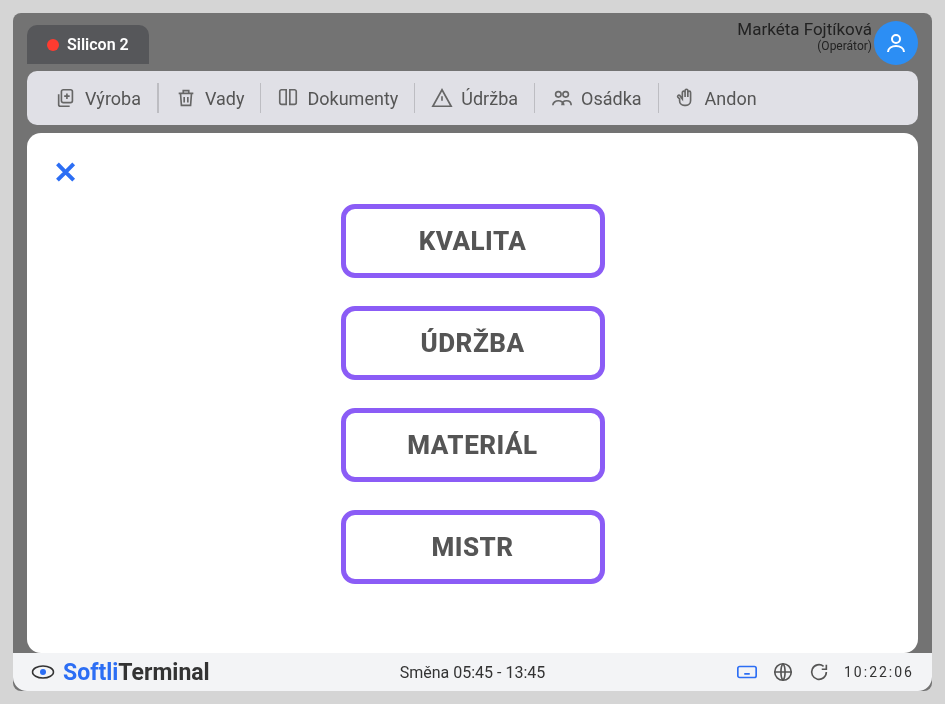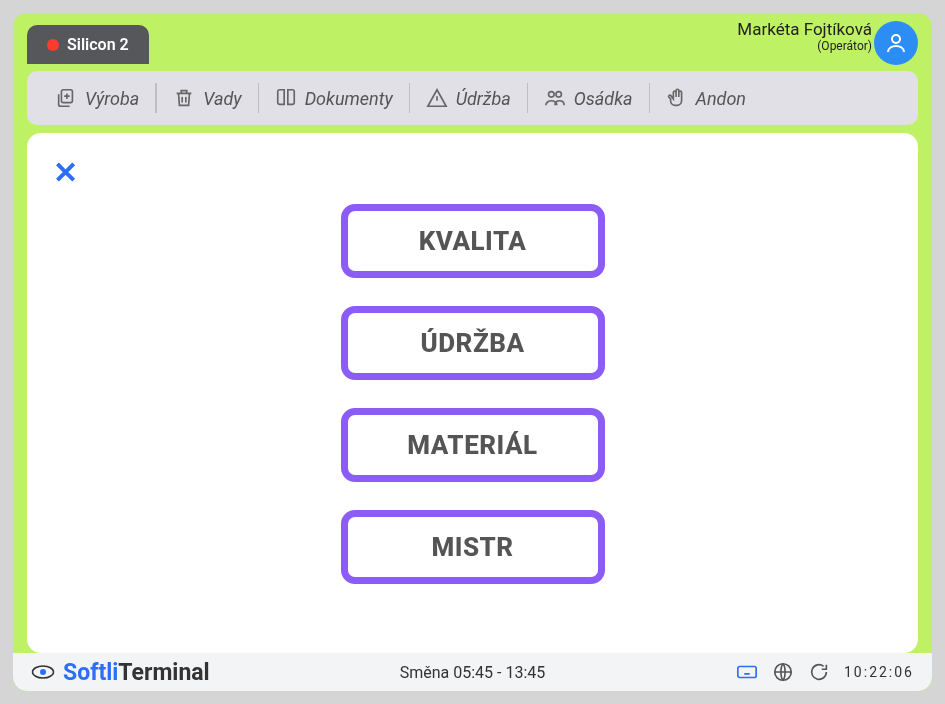--- a/index.html
+++ b/index.html
@@ -1,34 +1,34 @@
 <!DOCTYPE html>
 <html><head>
   <meta charset="utf-8">
   <style>
     * { box-sizing: border-box; margin: 0; padding: 0; font-family: -apple-system, BlinkMacSystemFont, "Segoe UI", Roboto, Arial, sans-serif; }
     body { background: #d5d5d5; width: 945px; height: 704px; overflow: hidden; position: relative; }
-    .outer-frame { position: absolute; top: 13px; left: 13px; right: 13px; bottom: 13px; background: #bef264; border-radius: 14px; overflow: hidden; display: flex; flex-direction: column; }
+    .outer-frame { position: absolute; top: 13px; left: 13px; right: 13px; bottom: 13px; background: #737373; border-radius: 8px; overflow: hidden; display: flex; flex-direction: column; }
     .header { display: flex; align-items: flex-start; padding: 8px 14px 0 14px; position: relative; height: 58px; }
     .tab { background: #56575a; color: #fff; padding: 10px 20px; border-radius: 10px 10px 0 0; display: flex; align-items: center; gap: 8px; font-size: 16px; font-weight: 600; margin-top: 4px; }
     .red-dot { width: 12px; height: 12px; background: #ff3b30; border-radius: 50%; display: inline-block; }
     .user-block { position: absolute; right: 60px; top: 6px; text-align: right; color: #222; }
     .user-name { font-size: 17px; }
     .user-role { font-size: 12px; }
     .avatar { position: absolute; right: 14px; top: 8px; width: 44px; height: 44px; background: #2c8ef4; border-radius: 50%; display: flex; align-items: center; justify-content: center; }
     .avatar svg { width: 24px; height: 24px; stroke: #fff; fill: none; stroke-width: 2; }
-    .toolbar { background: #e0e0e6; margin: 0 14px; border-radius: 10px; display: flex; align-items: center; padding: 10px 12px; gap: 0; font-style: italic; }
+    .toolbar { background: #e0e0e6; margin: 0 14px; border-radius: 10px; display: flex; align-items: center; padding: 10px 12px; gap: 0; }
     .tool-item { display: flex; align-items: center; gap: 8px; padding: 6px 16px; color: #555; font-size: 18px; position: relative; cursor: pointer; }
     .tool-sep { width: 1px; height: 30px; background: #bdbdc2; }
     .tool-item svg { width: 22px; height: 22px; stroke: #666; fill: none; stroke-width: 1.8; }
     .badge { position: absolute; top: -4px; left: 32px; background: #fff; border: 1px solid #ccc; border-radius: 50%; width: 20px; height: 20px; font-size: 12px; display: flex; align-items: center; justify-content: center; color: #333; }
     .content-card { background: #fff; margin: 8px 14px 0 14px; border-radius: 14px; flex: 1; position: relative; padding: 16px; }
     .close-x { color: #2c6ef4; font-size: 30px; font-weight: 700; cursor: pointer; padding: 6px 10px; width: fit-content; }
     .andon-list { display: flex; flex-direction: column; align-items: center; gap: 28px; margin-top: 8px; }
-    .andon-btn { width: 264px; height: 74px; border: 7px solid #8b5cf6; border-radius: 14px; background: #fff; font-size: 26px; font-weight: 800; color: #555; letter-spacing: 0.5px; cursor: pointer; }
+    .andon-btn { width: 264px; height: 74px; border: 5px solid #8b5cf6; border-radius: 14px; background: #fff; font-size: 26px; font-weight: 800; color: #555; letter-spacing: 0.5px; cursor: pointer; }
     .footer { background: #f3f4f6; height: 38px; display: flex; align-items: center; padding: 0 18px; color: #333; font-size: 16px; justify-content: space-between; border-radius: 0 0 14px 14px; position: relative; }
     .footer-left { display: flex; align-items: center; gap: 8px; font-size: 23px; font-weight: 600; }
     .footer-left svg { width: 24px; height: 16px; }
     .brand-soft { color: #2c6ef4; font-weight: 700; }
     .brand-term { color: #333; font-weight: 700; }
     .footer-center { position: absolute; left: 50%; transform: translateX(-50%); }
     .footer-right { display: flex; align-items: center; gap: 14px; }
     .footer-right svg { width: 22px; height: 22px; stroke: #555; fill: none; stroke-width: 1.8; }
     .kb-icon { stroke: #2c6ef4 !important; }
     .clock { letter-spacing: 2px; font-size: 14px; }

